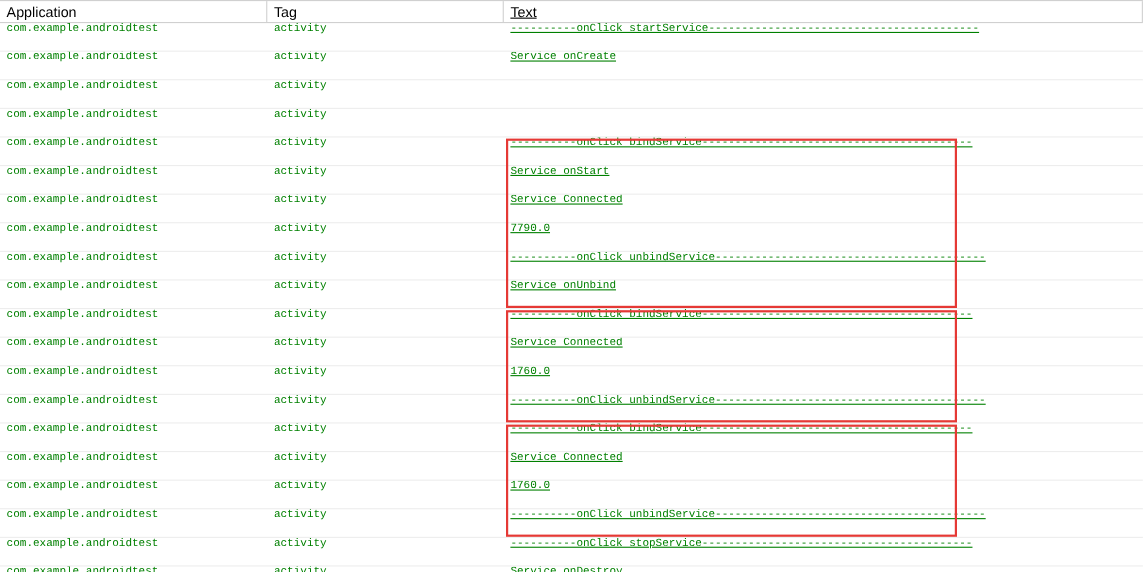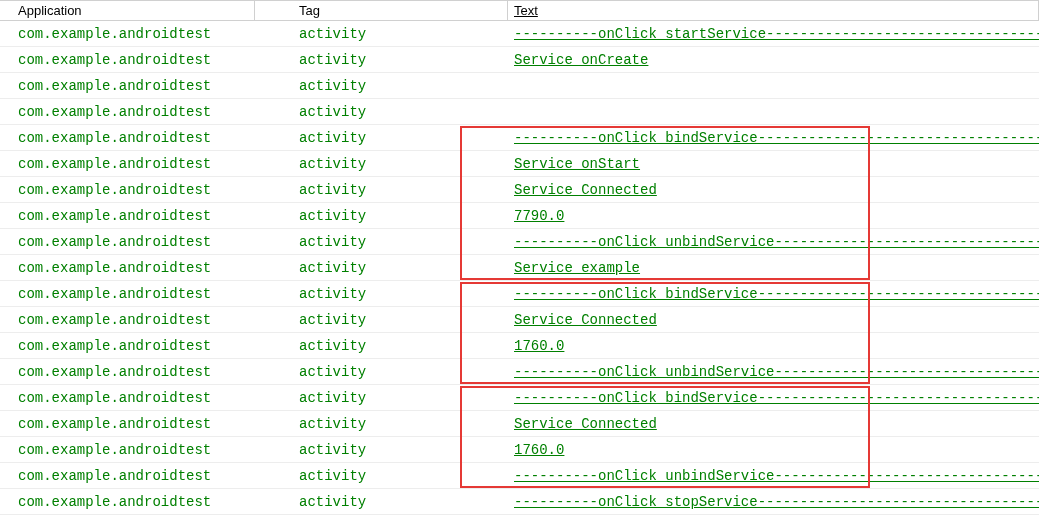--- a/index.html
+++ b/index.html
@@ -21,32 +21,31 @@
     background: #fff;
   }
   .header-cell {
     padding: 2px 6px;
     border-right: 1px solid #d0d0d0;
     font-size: 13px;
     color: #000;
     font-family: "Segoe UI", Tahoma, sans-serif;
     cursor: pointer;
   }
-  .col-app { width: 243px; margin-left: 12px; }
-  .col-tag { width: 215px; margin-left: 38px; }
+  .col-app { width: 243px; }
+  .col-tag { width: 215px; }
   .col-text { flex: 1; text-decoration: underline; }
   .rows {
     position: relative;
   }
   .data-row {
     display: flex;
     height: 26px;
-    align-items: center;
     font-family: Consolas, "Courier New", monospace;
-    font-size: 14px;
+    font-size: 10px;
     color: #008000;
     border-bottom: 1px solid #ededed;
     overflow: hidden;
   }
   .cell { padding: 0 6px; white-space: nowrap; overflow: hidden; }
   .cell.col-app { width: 243px; }
   .cell.col-tag { width: 215px; }
   .cell.col-text { flex: 1; }
   .box {
     position: absolute;
@@ -104,21 +103,21 @@
         <div class="cell col-text">7790.0</div>
       </div>
       <div class="data-row">
         <div class="cell col-app">com.example.androidtest</div>
         <div class="cell col-tag">activity</div>
         <div class="cell col-text">----------onClick unbindService-----------------------------------------</div>
       </div>
       <div class="data-row">
         <div class="cell col-app">com.example.androidtest</div>
         <div class="cell col-tag">activity</div>
-        <div class="cell col-text">Service example</div>
+        <div class="cell col-text">Service onUnbind</div>
       </div>
       <div class="data-row">
         <div class="cell col-app">com.example.androidtest</div>
         <div class="cell col-tag">activity</div>
         <div class="cell col-text">----------onClick bindService-----------------------------------------</div>
       </div>
       <div class="data-row">
         <div class="cell col-app">com.example.androidtest</div>
         <div class="cell col-tag">activity</div>
         <div class="cell col-text">Service Connected</div>

